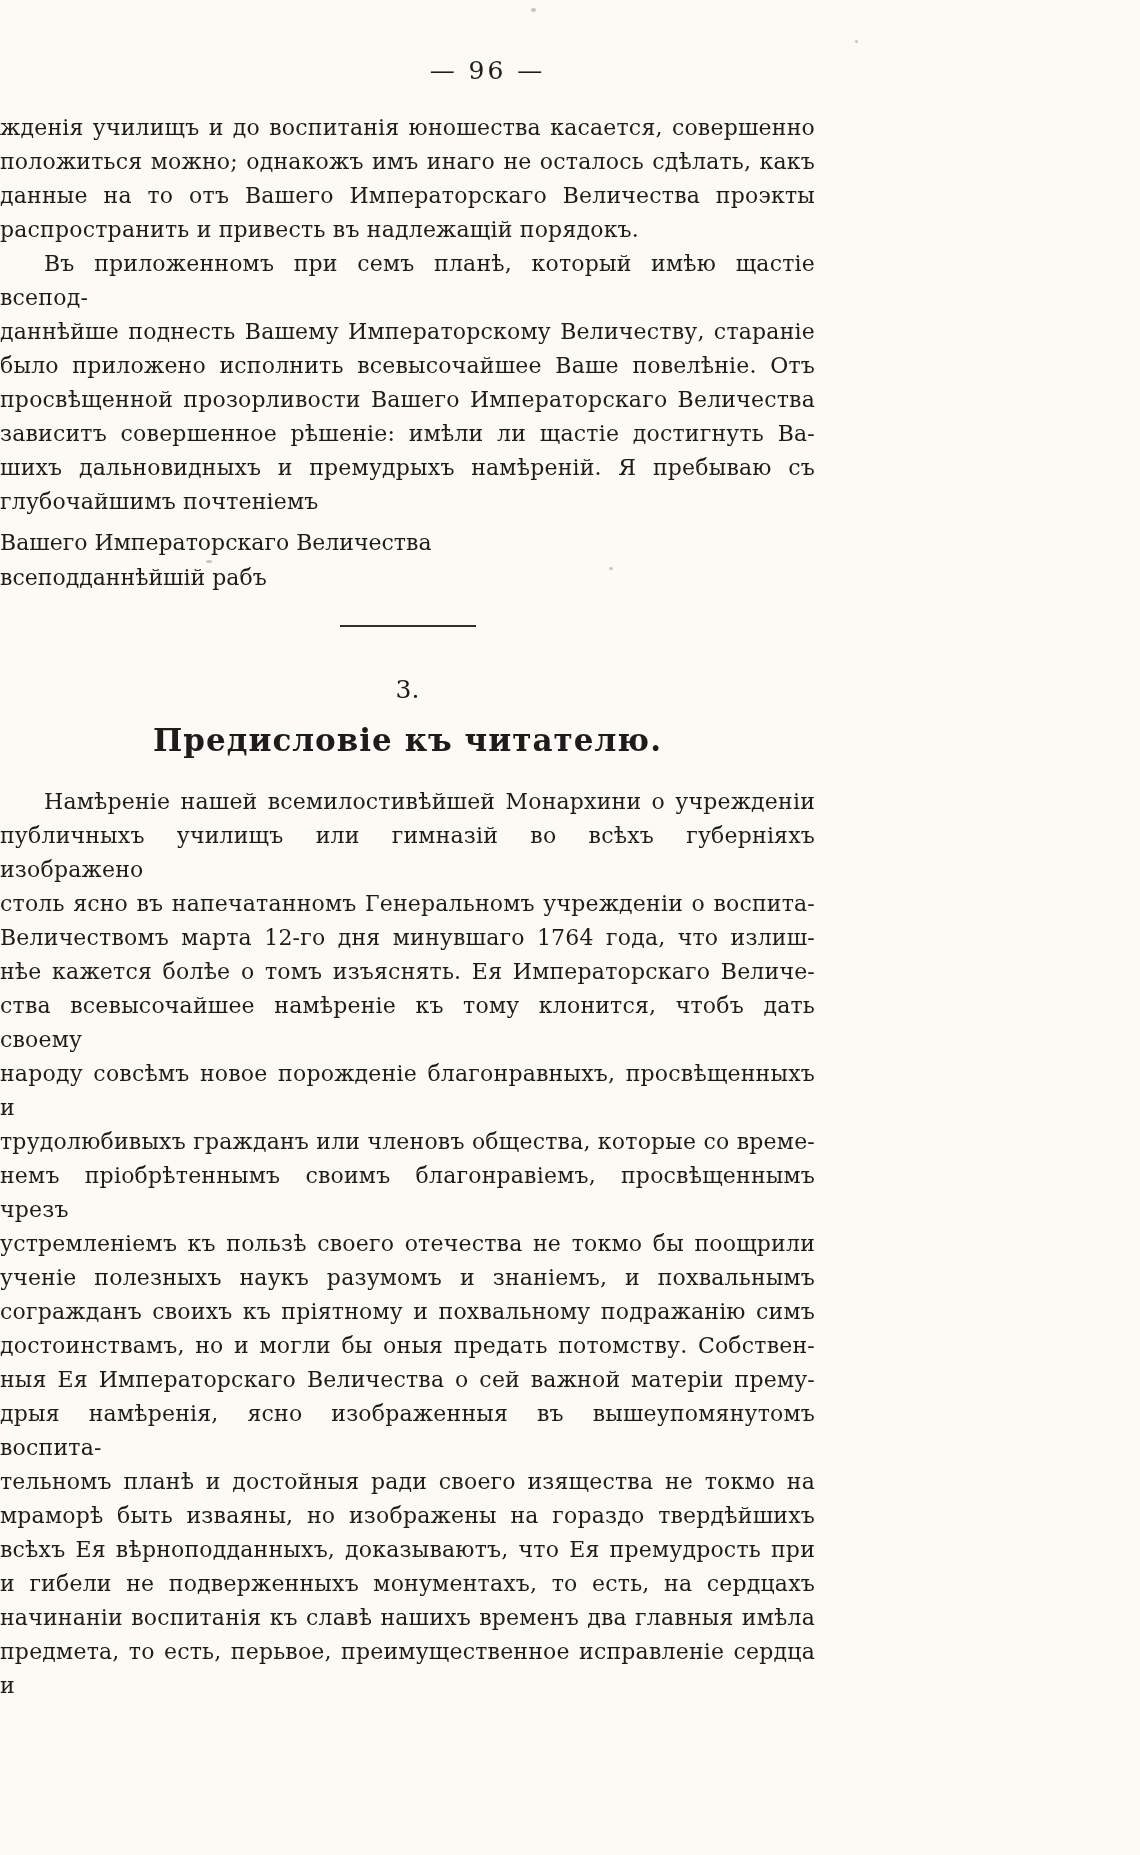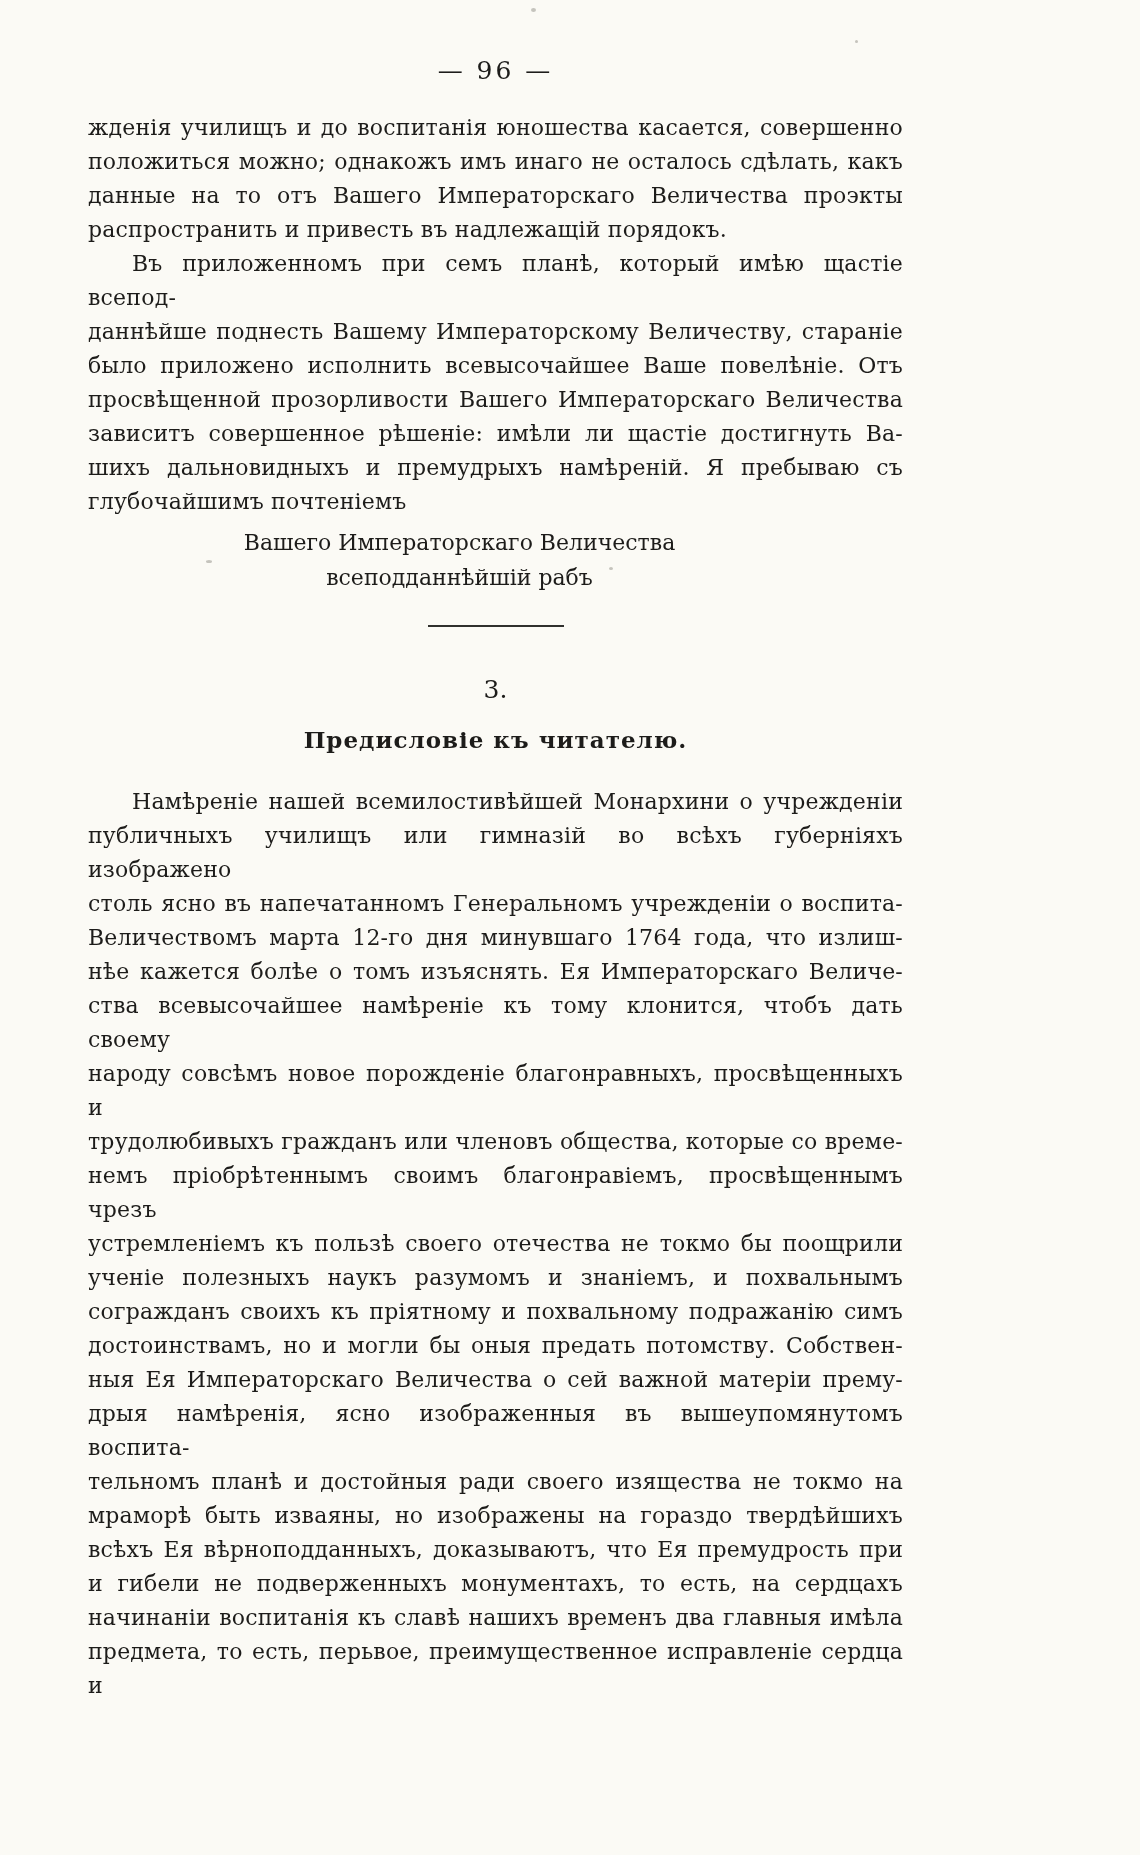--- a/index.html
+++ b/index.html
@@ -11,65 +11,63 @@
     position: relative;
     width: 1140px;
     height: 1855px;
     margin: 0 auto;
     background: #fbfaf5;
     box-sizing: border-box;
     padding-top: 56px;
     overflow: hidden;
     font-family: "DejaVu Serif", "Liberation Serif", serif;
     color: #1d1c1a;
-    padding-left: 8px;
   }
   .page-number {
     width: 815px;
     margin: 0 0 26px 80px;
     text-align: center;
     font-size: 25px;
     letter-spacing: 3px;
   }
   .content {
-    margin-left: 80px;
     width: 815px;
     font-size: 22px;
     line-height: 34px;
   }
   .para { margin: 0; }
   .line {
     text-align: justify;
     text-align-last: justify;
     letter-spacing: 0.2px;
   }
   .line-last { text-align-last: left; }
   .cont-end .line-last { text-align-last: justify; }
   .indent .line-first { text-indent: 44px; }
   .signature {
     margin-top: 6px;
     padding-right: 72px;
-    text-align: center;
+    text-align: left;
   }
   .sig-line { line-height: 35px; }
   .divider {
     width: 136px;
     height: 2px;
     background: #30302d;
     margin: 30px auto 0 auto;
   }
   .section-number {
     text-align: center;
     margin-top: 46px;
     font-size: 25px;
   }
   .section-title {
     text-align: center;
     margin-top: 16px;
-    font-size: 23px;
+    font-size: 31px;
     font-weight: bold;
     letter-spacing: 1px;
   }
   .para-3 { margin-top: 28px; }
   
   .speck {
     position: absolute;
     background: #8f8d86;
     border-radius: 50%;
     opacity: 0.5;

